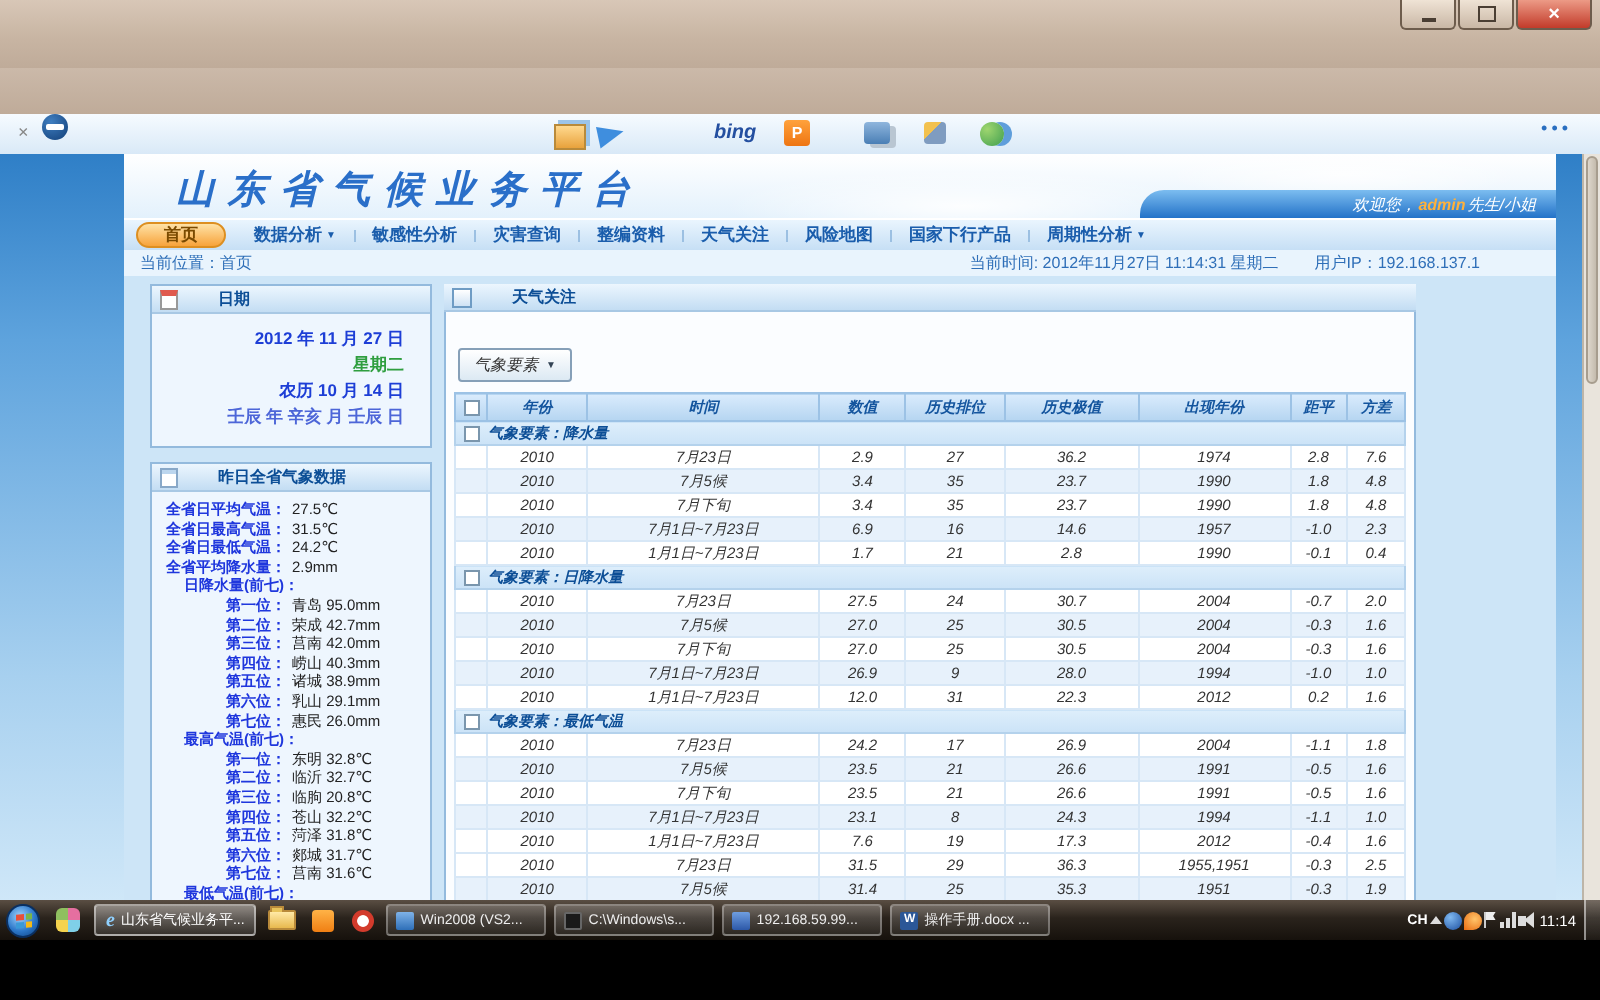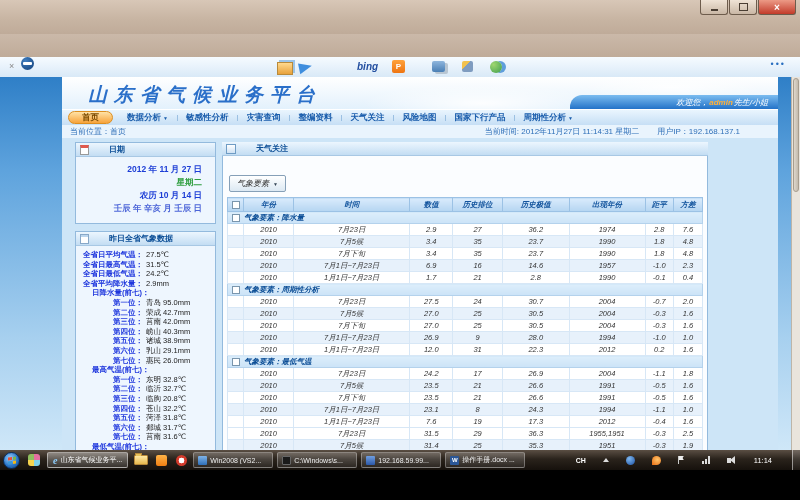--- a/index.html
+++ b/index.html
@@ -140,21 +140,21 @@
   .tb-win{height:16px;display:flex;align-items:center;gap:3px;padding:0 4px;margin:0 2px;width:80px;flex:none;cursor:pointer;
     background:linear-gradient(rgba(255,255,255,.22),rgba(255,255,255,.08));border:1px solid rgba(255,255,255,.3);
     border-radius:2px;color:#eee;font-size:7px;box-sizing:border-box;}
   .tb-win .lbl{overflow:hidden;white-space:nowrap;flex:1;}
   .tb-win-ico{width:9px;height:9px;border-radius:1px;flex:none;display:flex;align-items:center;justify-content:center;color:#fff;font-size:6px;font-weight:bold;}
   .wi0{background:linear-gradient(#7fb3e8,#2e6fb8);}
   .wi1{background:#1a1a1a;border:1px solid #666;box-sizing:border-box;}
   .wi2{background:linear-gradient(#6f9ee0,#2c58a8);}
   .wi3{background:#2b5797;}
   .wi3::after{content:"W";}
-  .tray{margin-left:auto;display:flex;align-items:center;gap:17px;color:#fff;font-size:7.5px;}
+  .tray{margin-left:auto;display:flex;align-items:center;gap:1px;color:#fff;font-size:7.5px;}
   .tray .lang{font-size:7px;font-weight:bold;}
   .tri-up{width:0;height:0;border-left:3px solid transparent;border-right:3px solid transparent;border-bottom:4px solid #ddd;}
   .tr-blue{width:9px;height:9px;border-radius:50%;background:radial-gradient(circle at 35% 30%,#7fb8f0,#1c4fa0);}
   .tr-fox{width:9px;height:9px;border-radius:50% 50% 50% 0;background:radial-gradient(circle at 60% 40%,#ffc46a,#e86a10);}
   .tr-flag{width:7px;height:8px;position:relative;}
   .tr-flag::before{content:"";position:absolute;left:0;top:0;width:6px;height:4px;background:#eee;clip-path:polygon(0 0,100% 0,80% 50%,100% 100%,0 100%);}
   .tr-flag::after{content:"";position:absolute;left:0;top:0;width:1px;height:8px;background:#ccc;}
   .tr-net{display:flex;align-items:flex-end;gap:1px;height:8px;}
   .tr-net i{width:2px;background:#ddd;display:block;}
   .tr-net i:nth-child(1){height:3px;}.tr-net i:nth-child(2){height:5px;}.tr-net i:nth-child(3){height:8px;}
@@ -462,21 +462,21 @@
                     <td>2010</td>
                     <td>1月1日~7月23日</td>
                     <td>1.7</td>
                     <td>21</td>
                     <td>2.8</td>
                     <td>1990</td>
                     <td>-0.1</td>
                     <td>0.4</td>
                   </tr>
                   <tr class="grp">
-                    <td colspan="9"><span class="cb"></span><span>气象要素：周期性分析</span></td>
+                    <td colspan="9"><span class="cb"></span><span>气象要素：日降水量</span></td>
                   </tr>
                   <tr class="odd">
                     <td></td>
                     <td>2010</td>
                     <td>7月23日</td>
                     <td>27.5</td>
                     <td>24</td>
                     <td>30.7</td>
                     <td>2004</td>
                     <td>-0.7</td>

